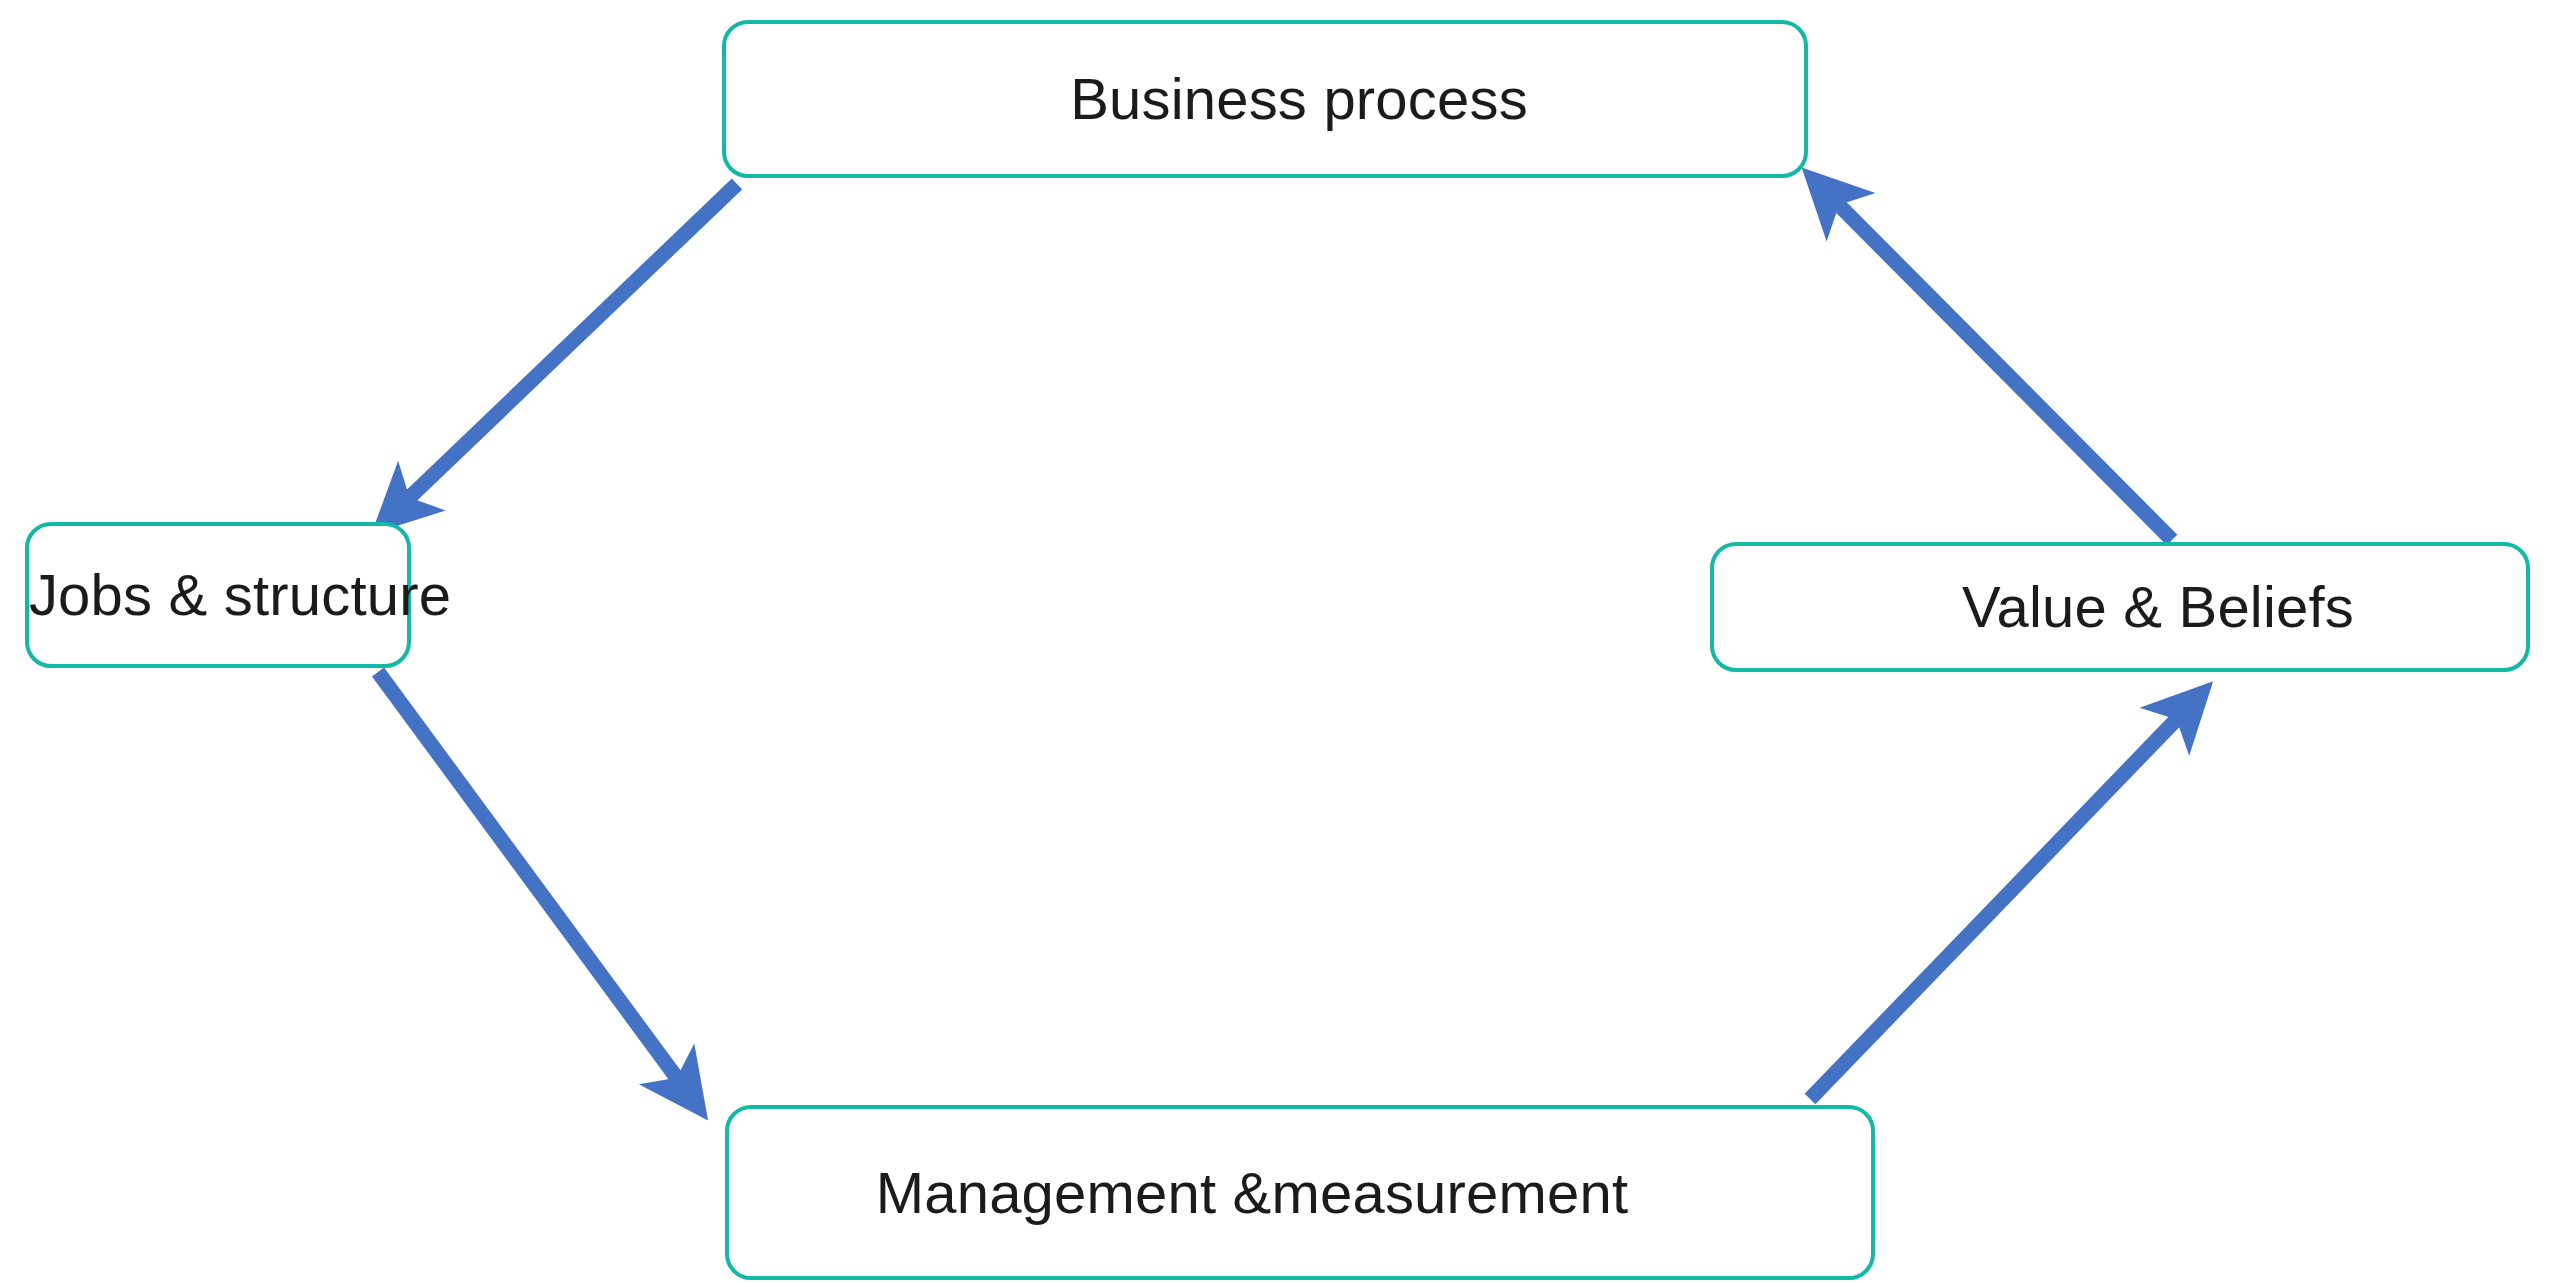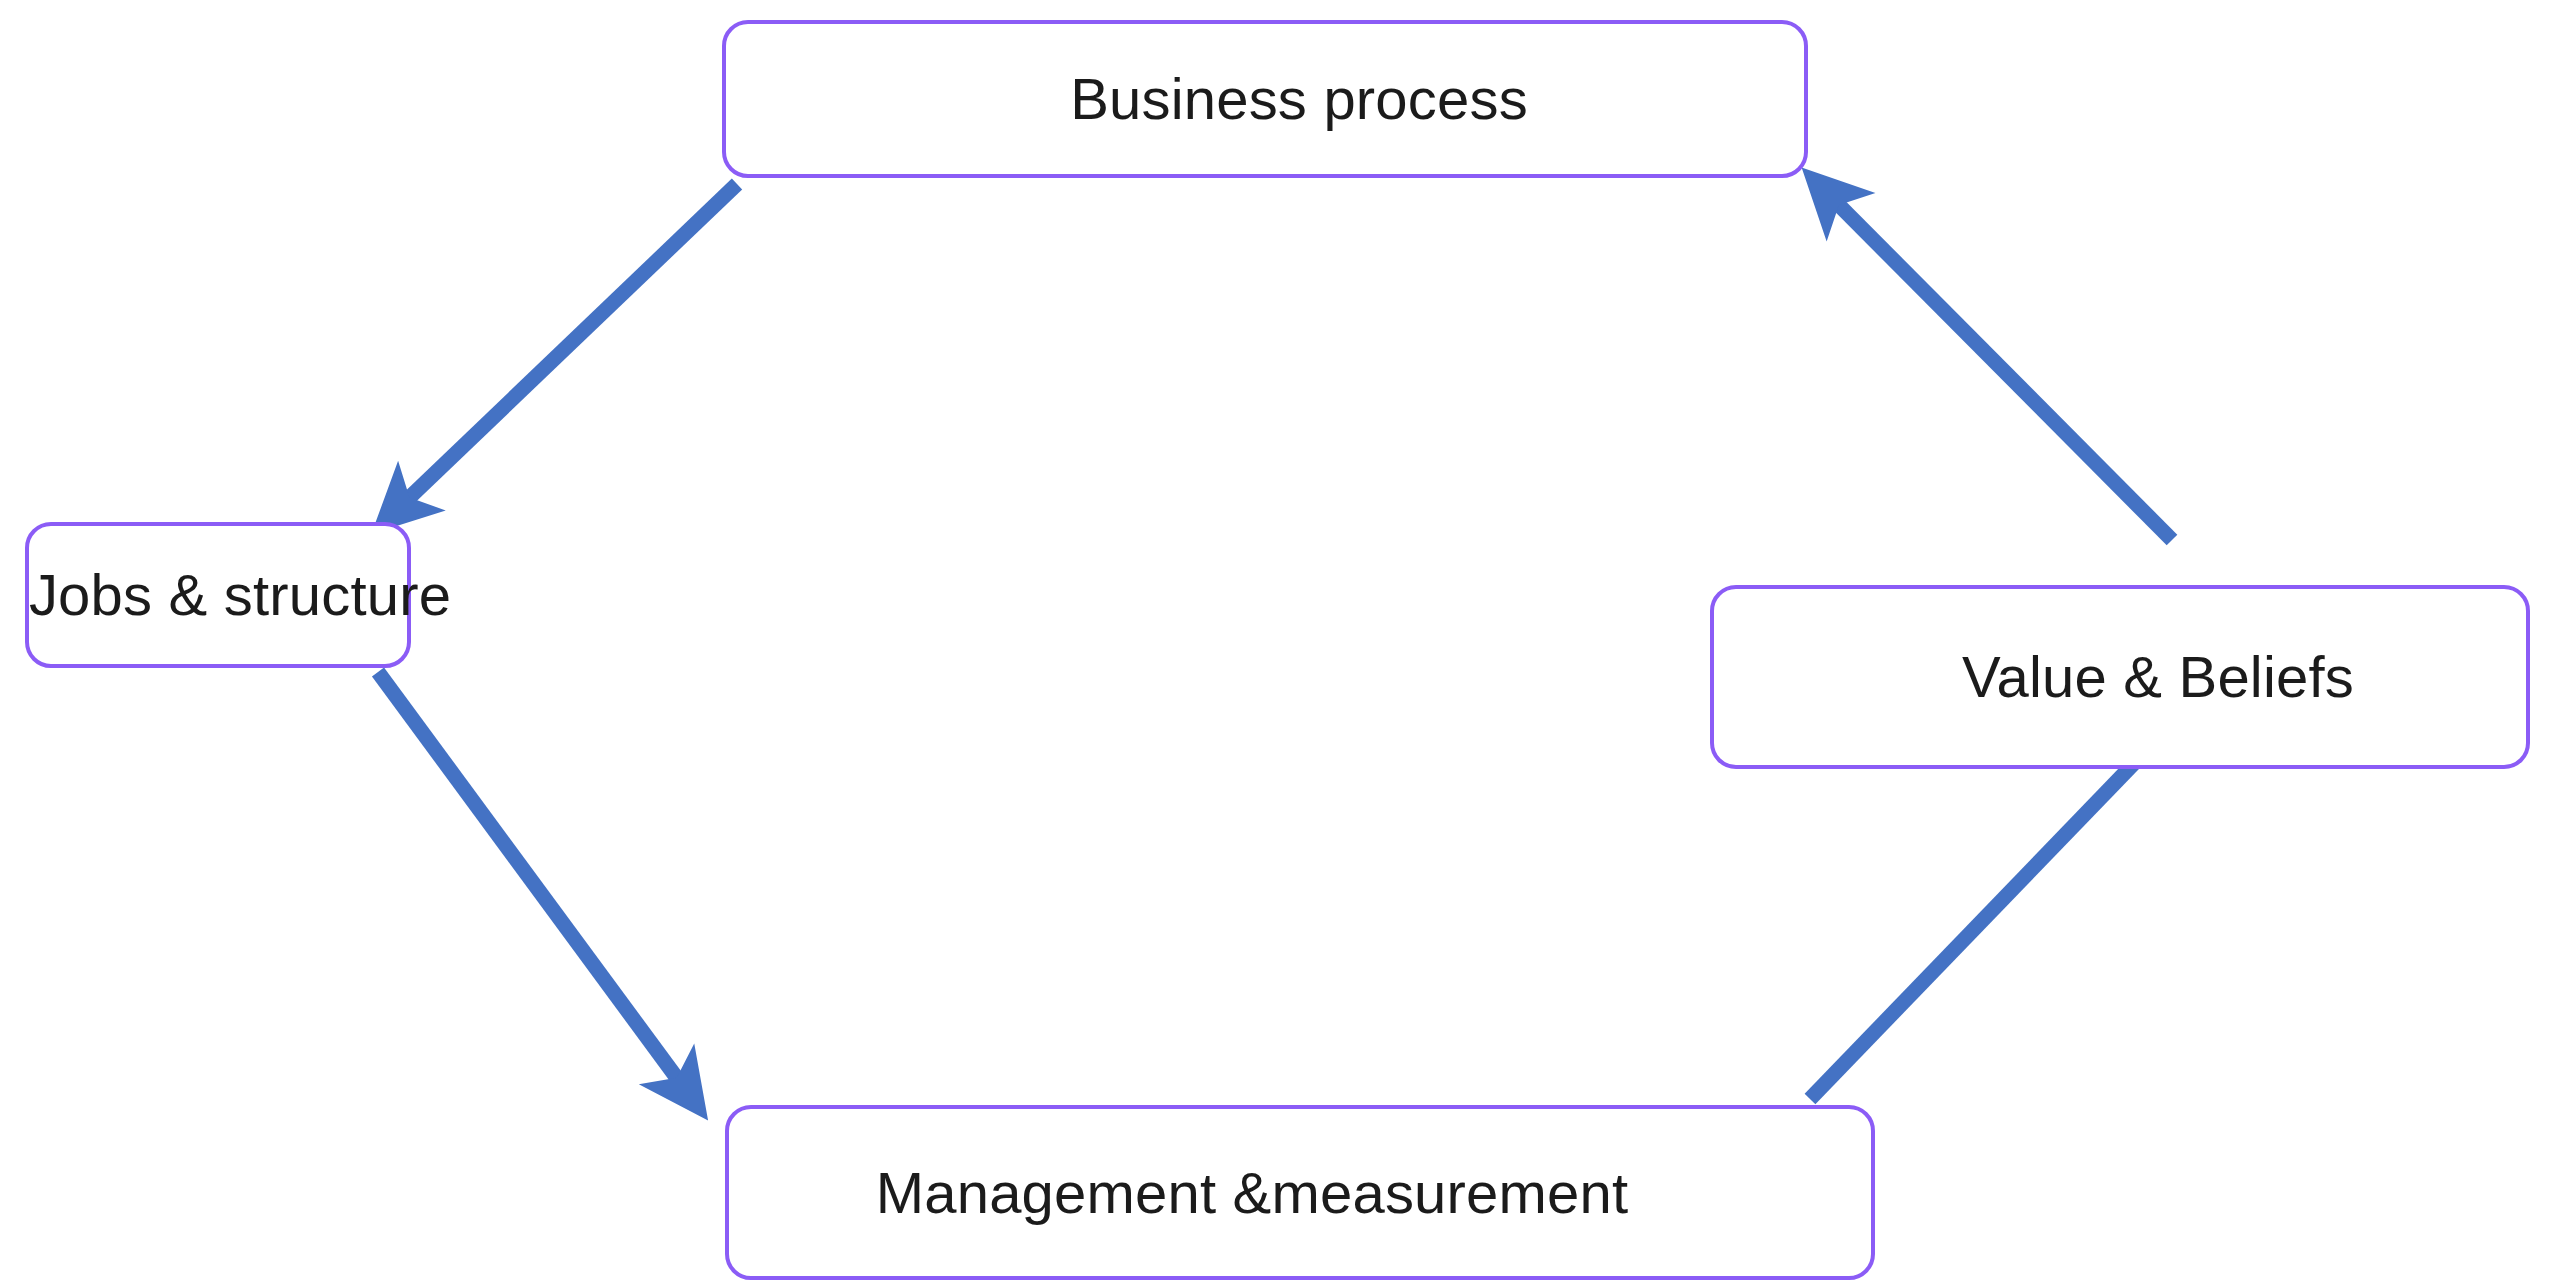--- a/index.html
+++ b/index.html
@@ -22,21 +22,21 @@
     left: 0;
     top: 0;
     width: 2558px;
     height: 1283px;
     pointer-events: none;
   }
   .node {
     position: absolute;
     box-sizing: border-box;
     background: #ffffff;
-    border: 4px solid #8b5cf6;
+    border: 4px solid #14b8a6;
     border-radius: 26px;
     display: flex;
     align-items: center;
     justify-content: center;
     z-index: 5;
   }
   .node-label {
     font-family: "Liberation Sans", sans-serif;
     font-size: 58px;
     line-height: 1.1;
@@ -51,21 +51,21 @@
   #node-business-process {
     left: 722px;  top: 20px;
     width: 1086px; height: 158px;
   }
   #node-jobs-structure {
     left: 25px;   top: 522px;
     width: 386px;  height: 146px;
   }
   #node-value-beliefs {
     left: 1710px; top: 542px;
-    width: 820px;  height: 184px; margin-top: 43px;
+    width: 820px;  height: 130px;
   }
   #node-management-measurement {
     left: 695px;  top: 1105px;
     width: 1150px; height: 175px; margin-left: 30px;
   }
 
   
   #node-business-process .node-label { transform: translateX(34px); }
   #node-jobs-structure .node-label { transform: translateX(22px); }
   #node-value-beliefs .node-label { transform: translateX(38px); }

